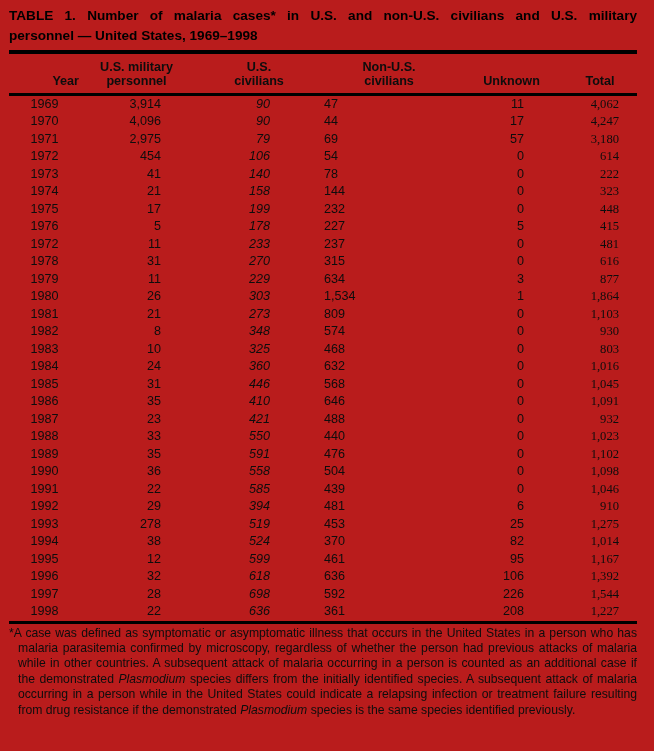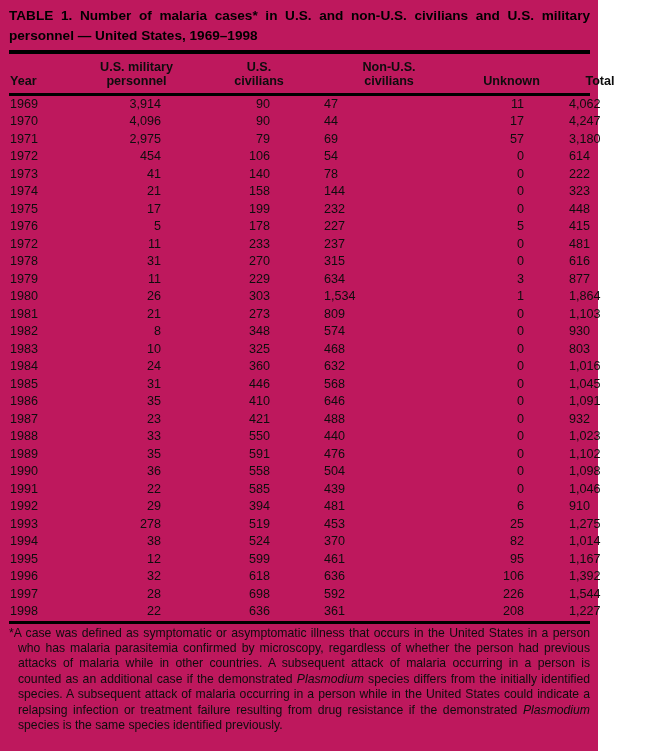--- a/index.html
+++ b/index.html
@@ -5,24 +5,24 @@
   * { margin: 0; padding: 0; box-sizing: border-box; }
   html, body { background: #ffffff; }
   body {
     width: 654px;
     height: 751px;
     font-family: "Liberation Sans", "DejaVu Sans", sans-serif;
     color: #0d0d0d;
     overflow: hidden;
   }
   .page {
-    width: 598px;
+    width: 654px;
     height: 751px;
-    padding: 6px 8px 4px 9px;
-    background: #be185d;
+    padding: 6px 17px 4px 9px;
+    background: #b91c1c;
   }
 
   
   .table-title {
     font-weight: bold;
     font-size: 13.6px;
     line-height: 19.5px;
     color: #000000;
   }
   .table-title .title-line-1 {
@@ -61,36 +61,36 @@
 
   thead th {
     font-weight: bold;
     font-size: 12.6px;
     line-height: 14.5px;
     vertical-align: bottom;
     text-align: center;
     padding: 6px 0 4px 0;
     white-space: nowrap;
   }
-  thead th.h-year  { text-align: left; padding-left: 1px; }
+  thead th.h-year  { text-align: right; padding-left: 1px; }
   thead th.h-total { padding-right: 14px; }
 
   tbody td {
     font-size: 12.6px;
     line-height: 17.5px;
     height: 17.5px;
     white-space: nowrap;
     padding: 0;
   }
-  tbody td.c-year     { text-align: left;  padding-left: 1px; margin-top: 14px; }
+  tbody td.c-year     { text-align: center;  padding-left: 1px; margin-top: 14px; }
   tbody td.c-military { text-align: right; padding-right: 33px; }
-  tbody td.c-uscivil  { text-align: right; padding-right: 54px; }
+  tbody td.c-uscivil  { text-align: right; padding-right: 54px; font-style: italic; }
   tbody td.c-noncivil { text-align: left; padding-right: 50px; }
   tbody td.c-unknown  { text-align: right; padding-right: 45px; }
-  tbody td.c-total    { text-align: left; padding-right: 26px; }
+  tbody td.c-total    { text-align: right; padding-right: 26px; font-family: Liberation Serif, serif; }
 
   
   .footnote {
     margin-top: 2px;
     font-size: 12.2px;
     line-height: 15.4px;
     text-align: justify;
     padding-left: 9px;
     text-indent: -9px;
     color: #0d0d0d;

